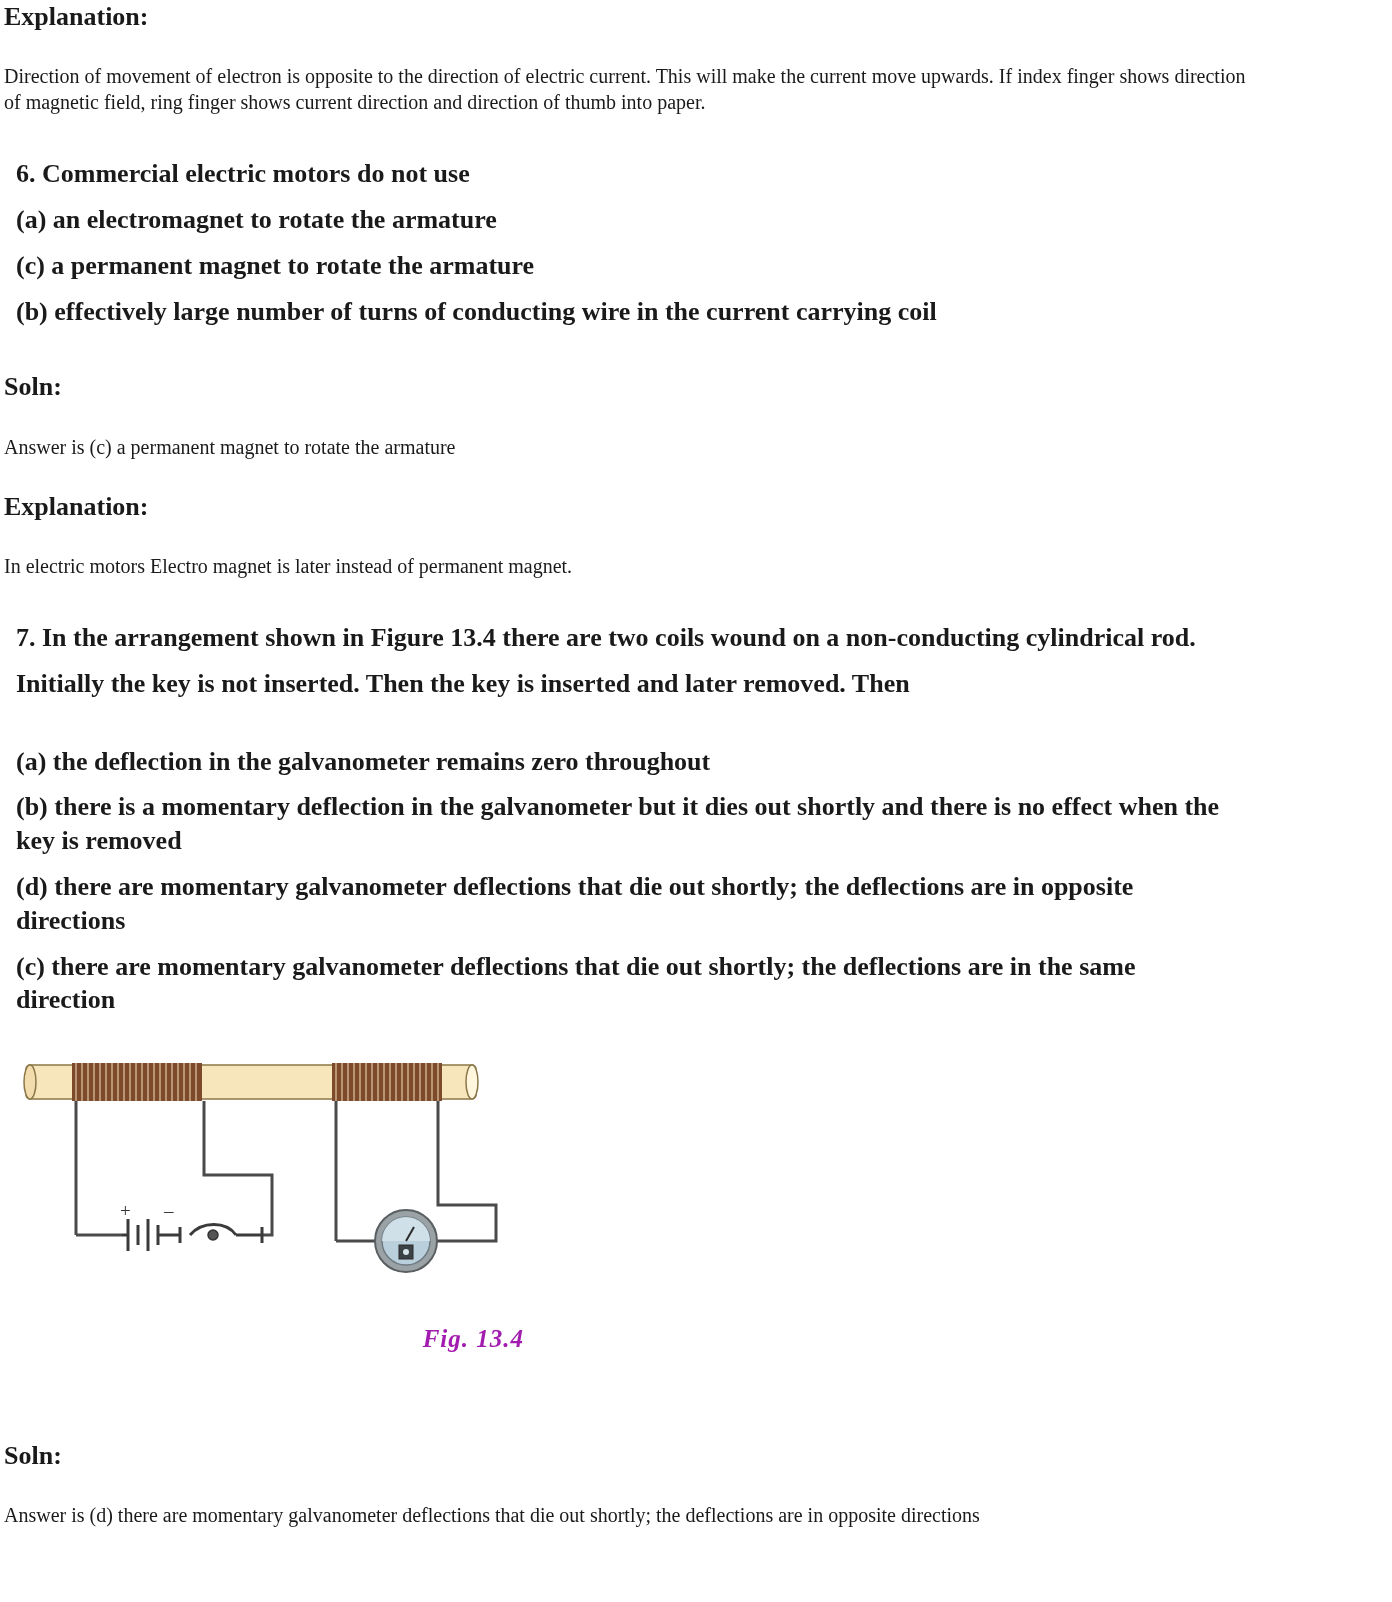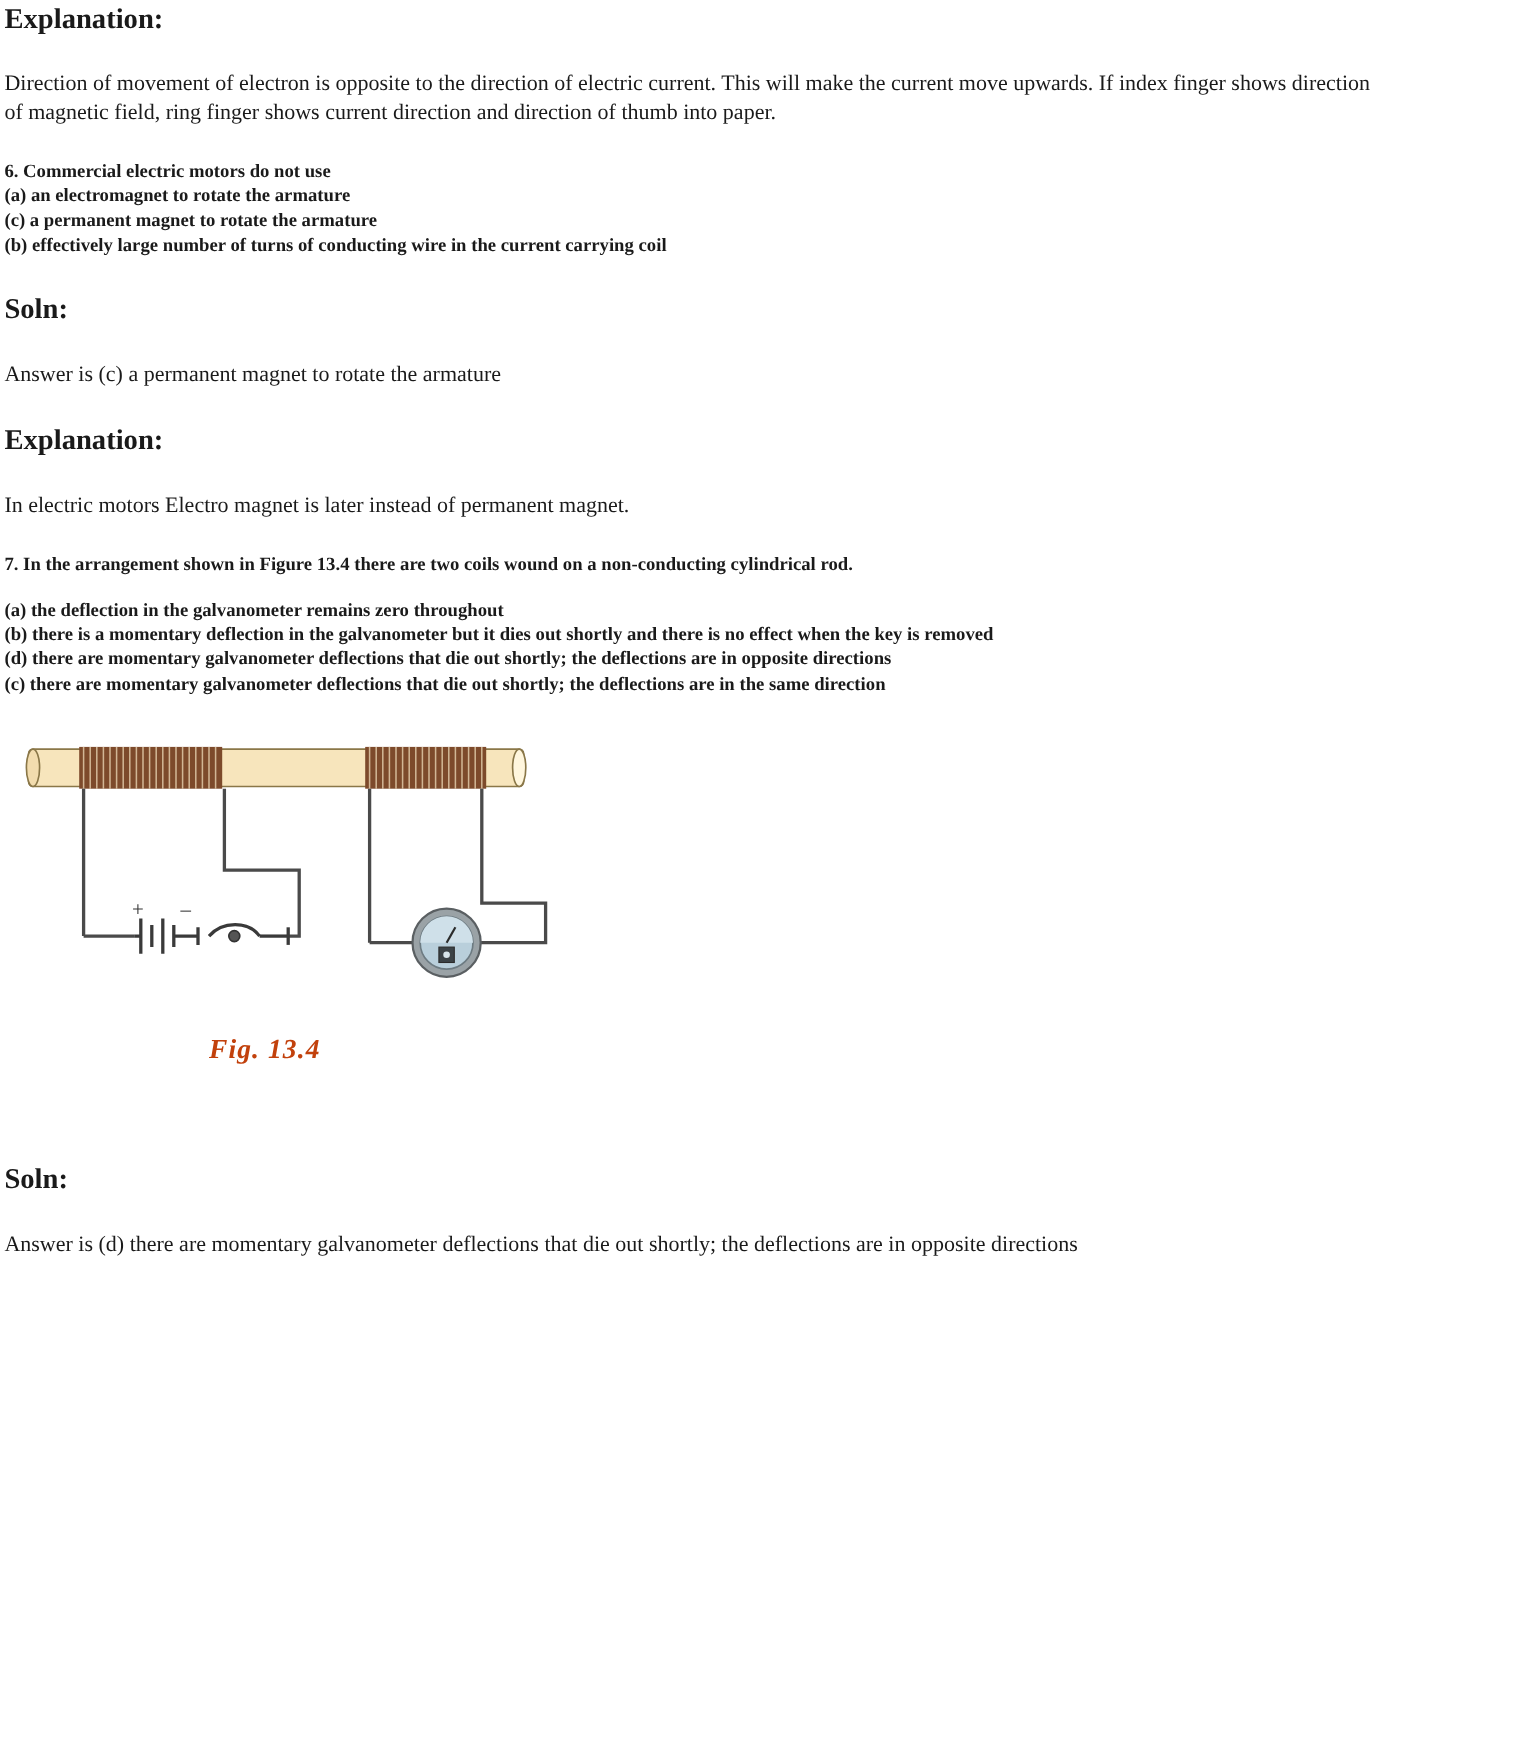--- a/index.html
+++ b/index.html
@@ -26,41 +26,42 @@
     line-height: 1.28;
     margin: 0;
   }
   .para {
     font-size: 20px;
     line-height: 1.30;
     margin: 0;
   }
   .bold-block {
     font-weight: bold;
-    font-size: 17px;
+    font-size: 26px;
     line-height: 1.30;
-    margin: 0;
+    margin: 12px;
   }
   .gap-sm { height: 20px; }
   .gap-md { height: 30px; }
   .gap-xl { height: 56px; }
 
   .figure-wrap {
     margin: 34px 0 0 0;
     width: 520px;
     position: relative;
   }
   .figure-caption {
     font-family: "Liberation Serif", "DejaVu Serif", serif;
     font-weight: bold;
     font-style: italic;
     font-size: 25px;
     letter-spacing: 1px;
-    color: #c2410c;
+    color: #a21caf;
     margin: 14px 0 0 186px;
+    text-align: right;
   }
   svg { display: block; }
 </style>
 </head>
 <body>
 
 <div class="page">
 
   <div class="heading">Explanation:</div>
 
@@ -87,20 +88,21 @@
 
   <div class="heading">Explanation:</div>
 
   <div class="gap-md"></div>
 
   <div class="para"> In electric motors Electro magnet is later instead of permanent magnet.</div>
 
   <div class="gap-md"></div>
 
   <div class="bold-block">7. In the arrangement shown in Figure 13.4 there are two coils wound on a non-conducting cylindrical rod.</div>
+  <div class="bold-block">Initially the key is not inserted. Then the key is inserted and later removed. Then</div>
 
   <div class="gap-sm"></div>
 
   <div class="bold-block">(a) the deflection in the galvanometer remains zero throughout</div>
   <div class="bold-block">(b) there is a momentary deflection in the galvanometer but it dies out shortly and there is no effect when the key is removed</div>
   <div class="bold-block">(d) there are momentary galvanometer deflections that die out shortly; the deflections are in opposite directions</div>
   <div class="bold-block">(c) there are momentary galvanometer deflections that die out shortly; the deflections are in the same direction</div>
 
   <div class="figure-wrap">
     <svg width="520" height="260" viewBox="0 0 520 260">

